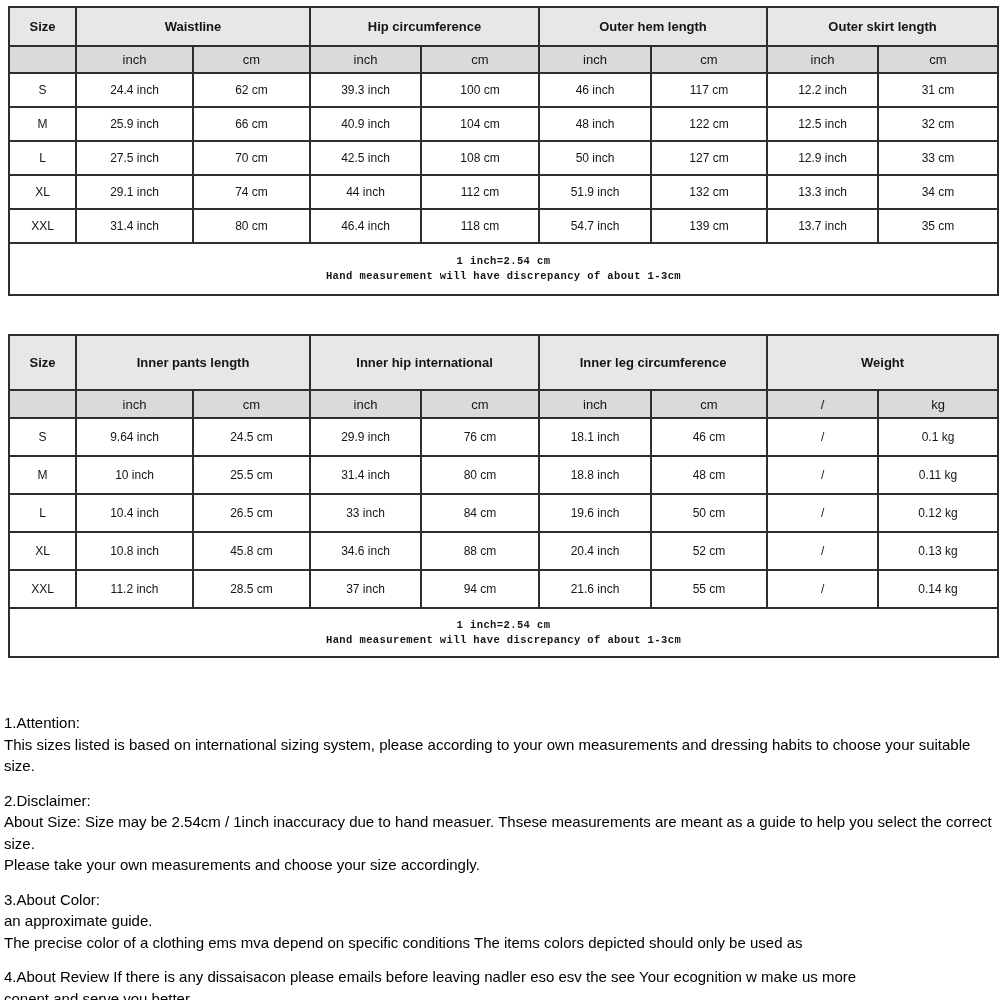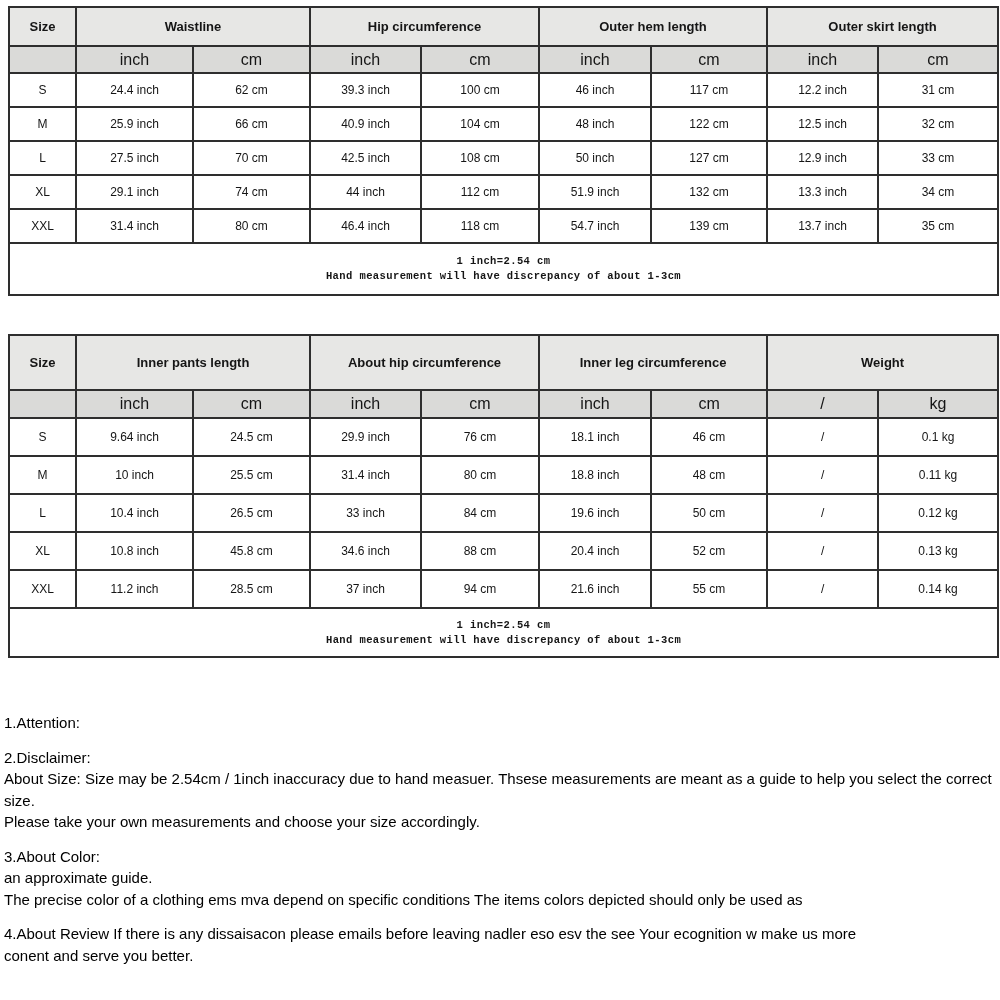--- a/index.html
+++ b/index.html
@@ -14,21 +14,21 @@
   }
   table.size-table td {
     border: 2px solid #2e2e2e; text-align: center; vertical-align: middle;
     color: #151515; overflow: hidden; padding: 0 2px; box-sizing: border-box;
   }
   .group-row td {
     background: #e7e7e5; font-weight: bold; font-size: 13px; height: 39px;
   }
   .t2 .group-row td { height: 55px; }
   .unit-row td {
-    background: #dadad8; font-size: 16px; font-weight: normal; height: 27px;
+    background: #dadad8; font-size: 13px; font-weight: normal; height: 27px;
   }
   .t2 .unit-row td { height: 28px; }
   .data-row td { background: #ffffff; font-size: 12px; height: 34px; }
   .t2 .data-row td { height: 38px; }
   .note-cell {
     background: #ffffff; height: 52px;
     font-family: "Liberation Mono", monospace; font-weight: bold;
     font-size: 10.5px; letter-spacing: 0.4px;
   }
   .t2 .note-cell { height: 49px; }
@@ -152,21 +152,21 @@
         <col style="width:118px">
         <col style="width:112px">
       <col style="width:116px">
         <col style="width:111px">
         <col style="width:120px">
     </colgroup>
     <tbody>
         <tr class="group-row">
       <td>Size</td>
       <td colspan="2">Inner pants length</td>
-      <td colspan="2">About hip circumference</td>
+      <td colspan="2">Inner hip international</td>
       <td colspan="2">Inner leg circumference</td>
       <td colspan="2">Weight</td>
     </tr>
     <tr class="unit-row">
       <td></td>
       <td>inch</td>
       <td>cm</td>
       <td>inch</td>
       <td>cm</td>
       <td>inch</td>
@@ -234,20 +234,21 @@
         <div class="note-line">1 inch=2.54 cm</div>
         <div class="note-line">Hand measurement will have discrepancy of about 1-3cm</div>
       </td>
     </tr>
   </tbody>
     </table>
 
   <div class="notes">
     <div class="para">
       <div>1.Attention:</div>
+      <div>This sizes listed is based on international sizing system, please according to your own measurements and dressing habits to choose your suitable size.</div>
     </div>
     <div class="para">
       <div>2.Disclaimer:</div>
       <div>About Size: Size may be 2.54cm / 1inch inaccuracy due to hand measuer. Thsese measurements are meant as a guide to help you select the correct size.</div>
       <div>Please take your own measurements and choose your size accordingly.</div>
     </div>
     <div class="para">
       <div>3.About Color:</div>
       <div>an approximate guide.</div>
       <div>The precise color of a clothing ems mva depend on specific conditions The items colors depicted should only be used as</div>

